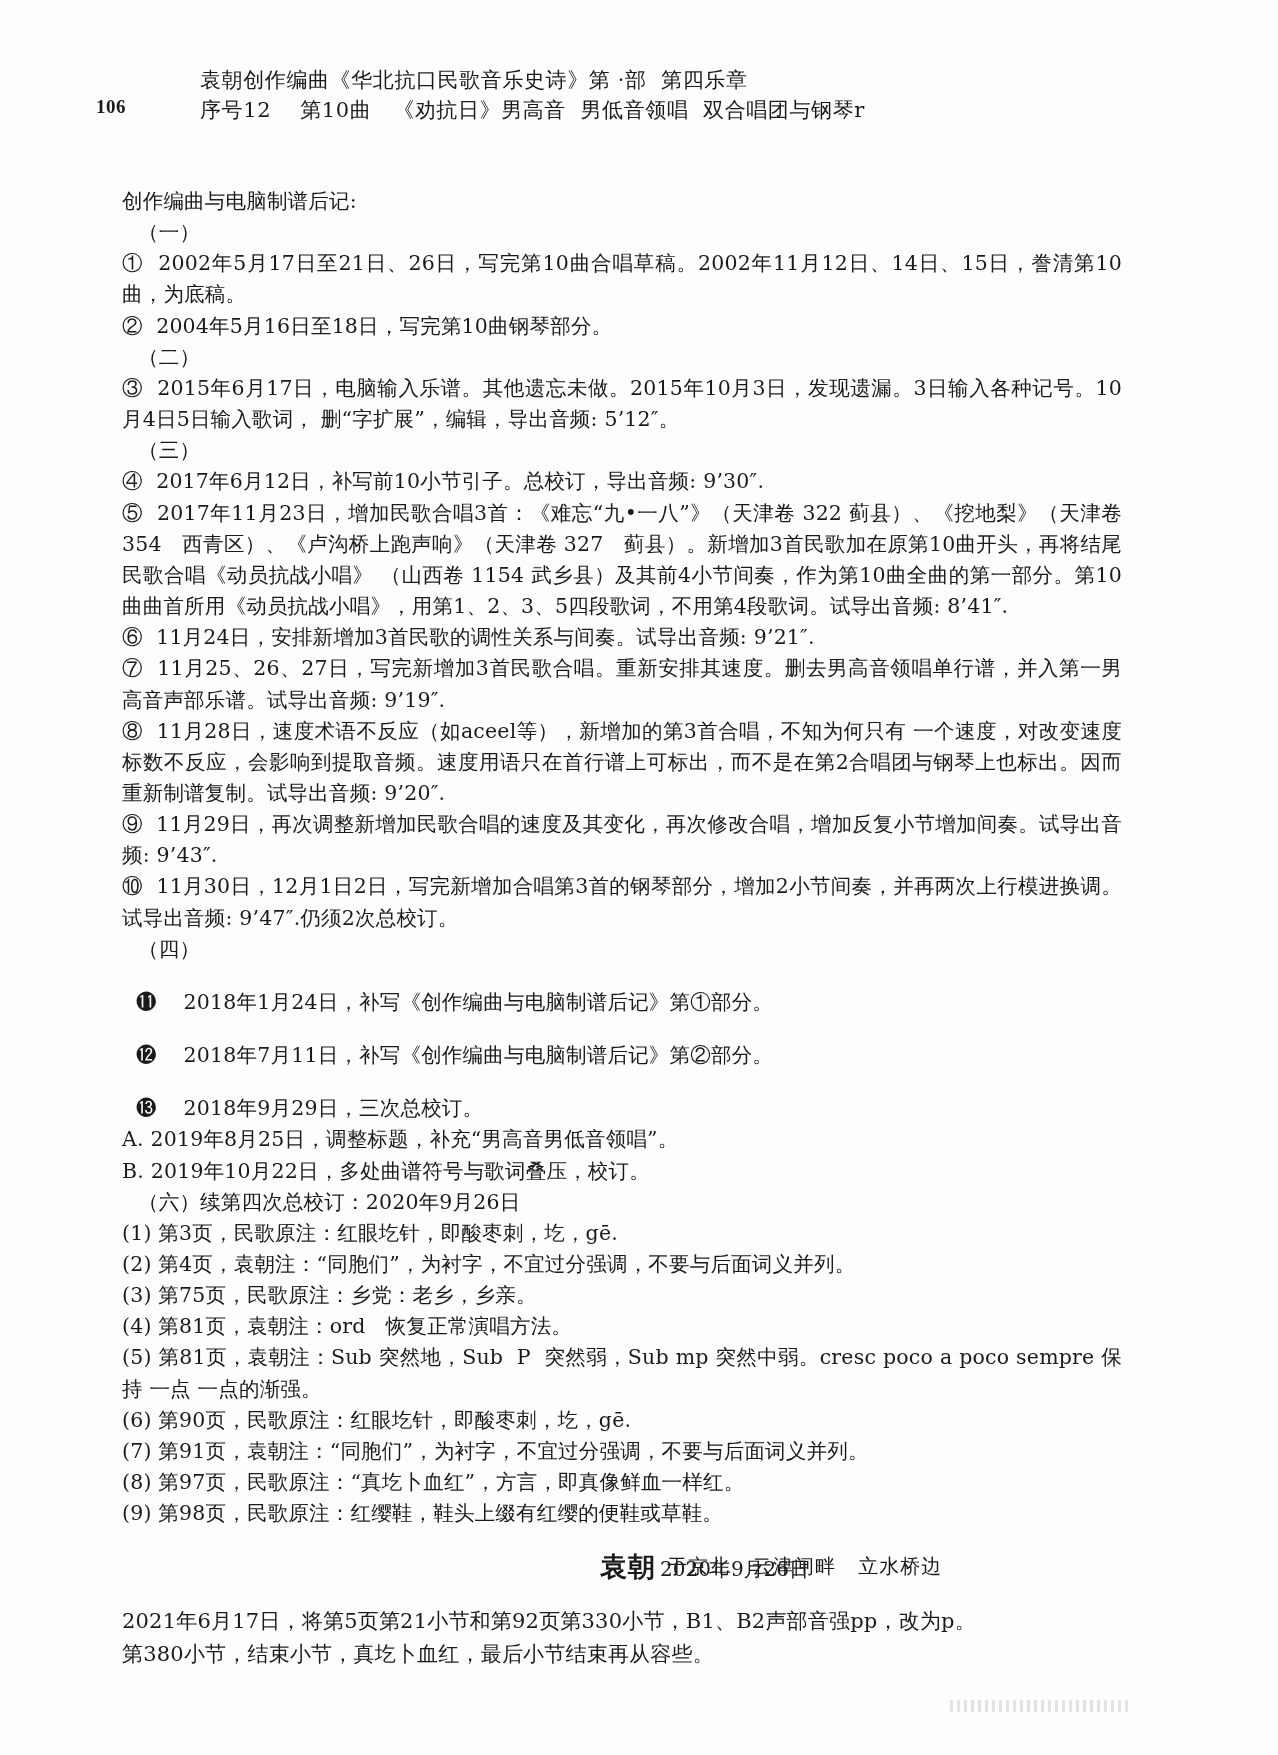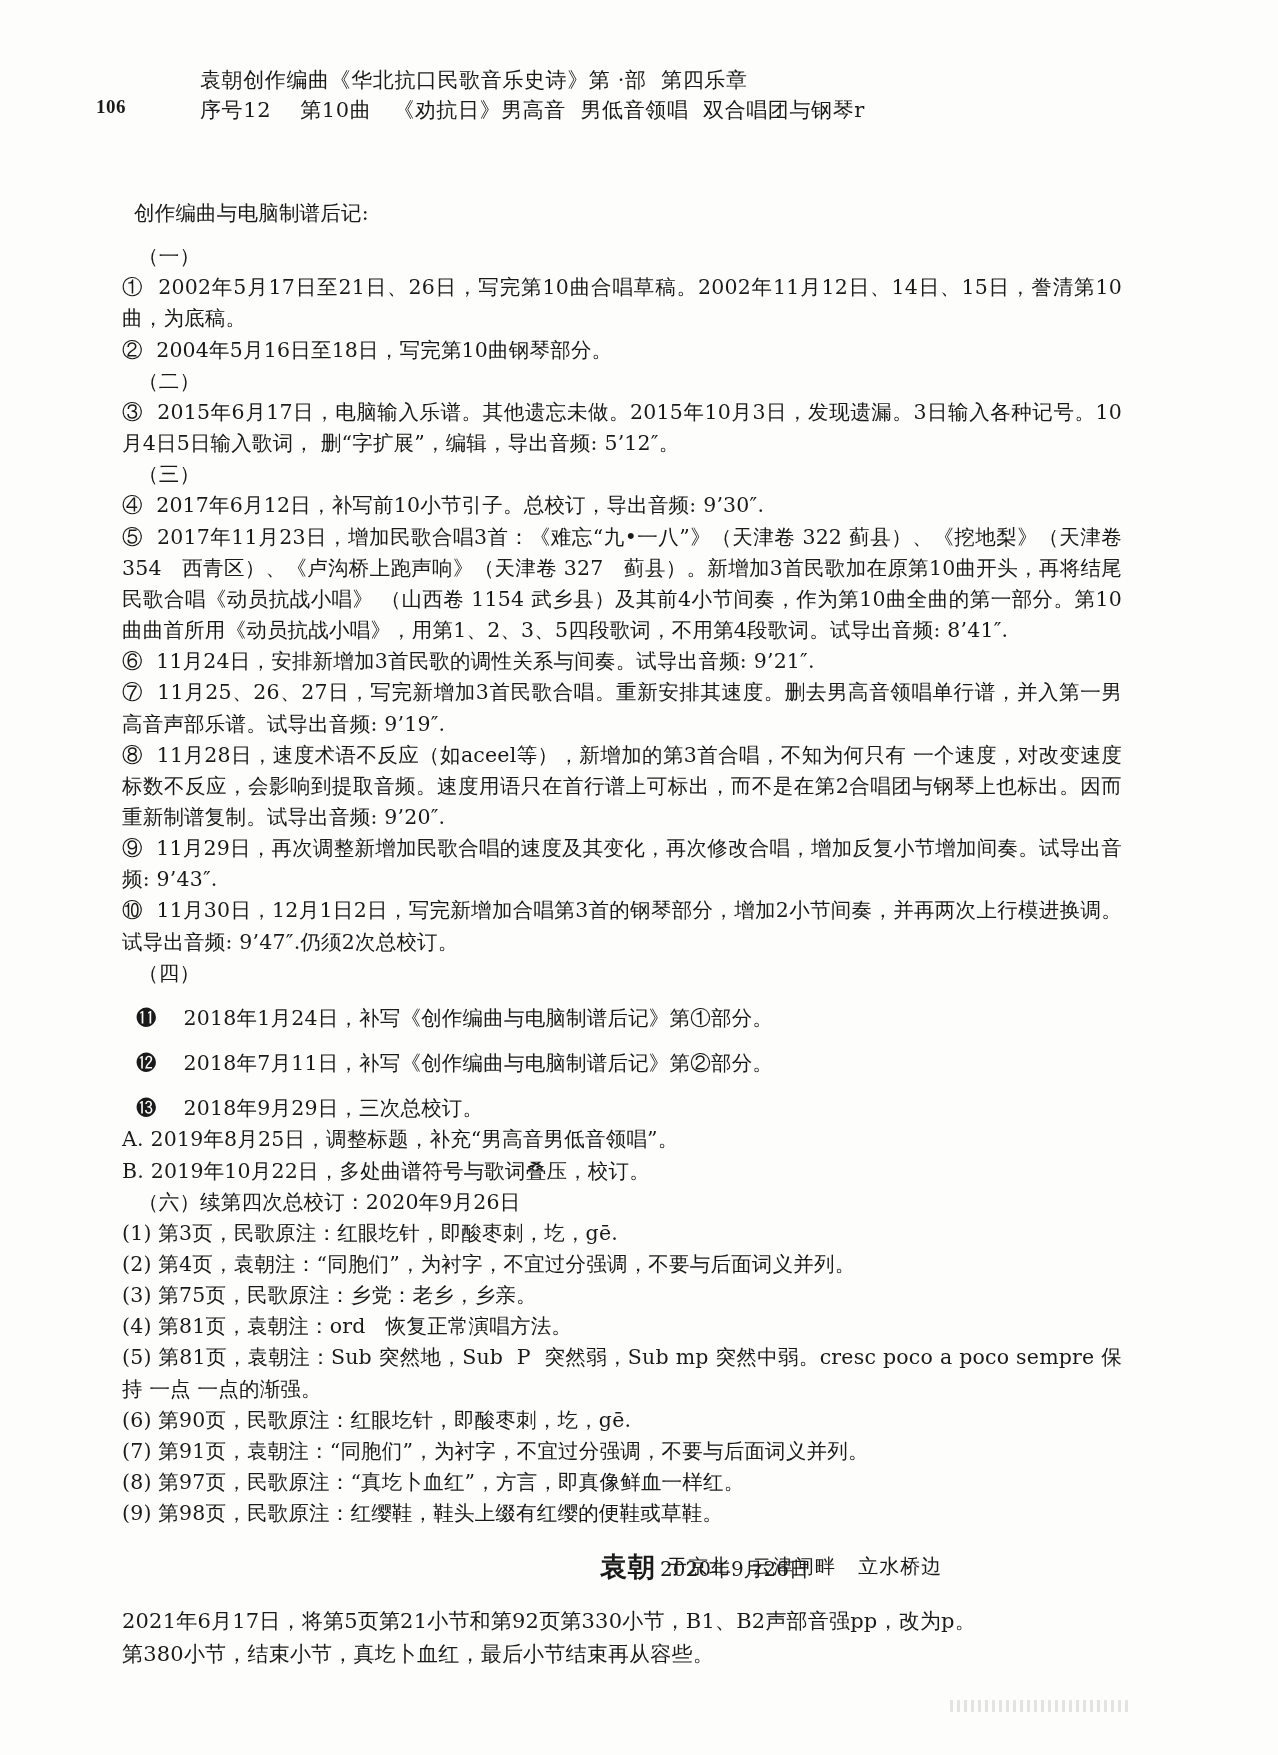--- a/index.html
+++ b/index.html
@@ -56,25 +56,25 @@
     letter-spacing: 0.2px;
     text-align: justify;
     margin: 0;
     white-space: pre-wrap;
     word-break: break-all;
   }
   .para.sect {
     padding-left: 16px;
   }
   .para.spaced {
-    margin-top: 14px;
+    margin-top: 22px;
     padding-left: 14px;
   }
   .para.tight {
-    margin: 12px;
+    margin: 0;
   }
 
   
   .sign-row {
     position: absolute;
     left: 600px;
     top: 1513px;
     width: 420px;
     display: flex;
     align-items: baseline;

